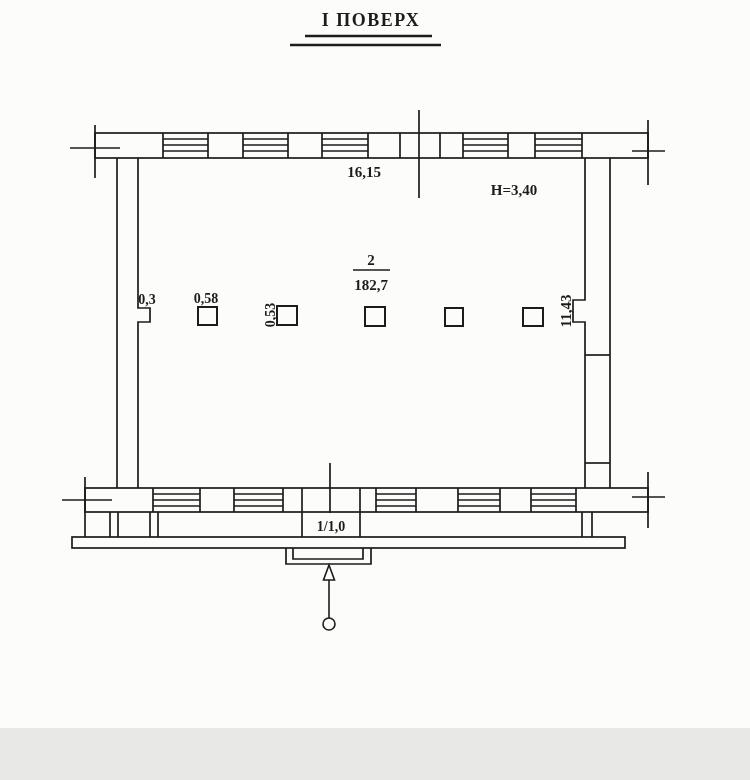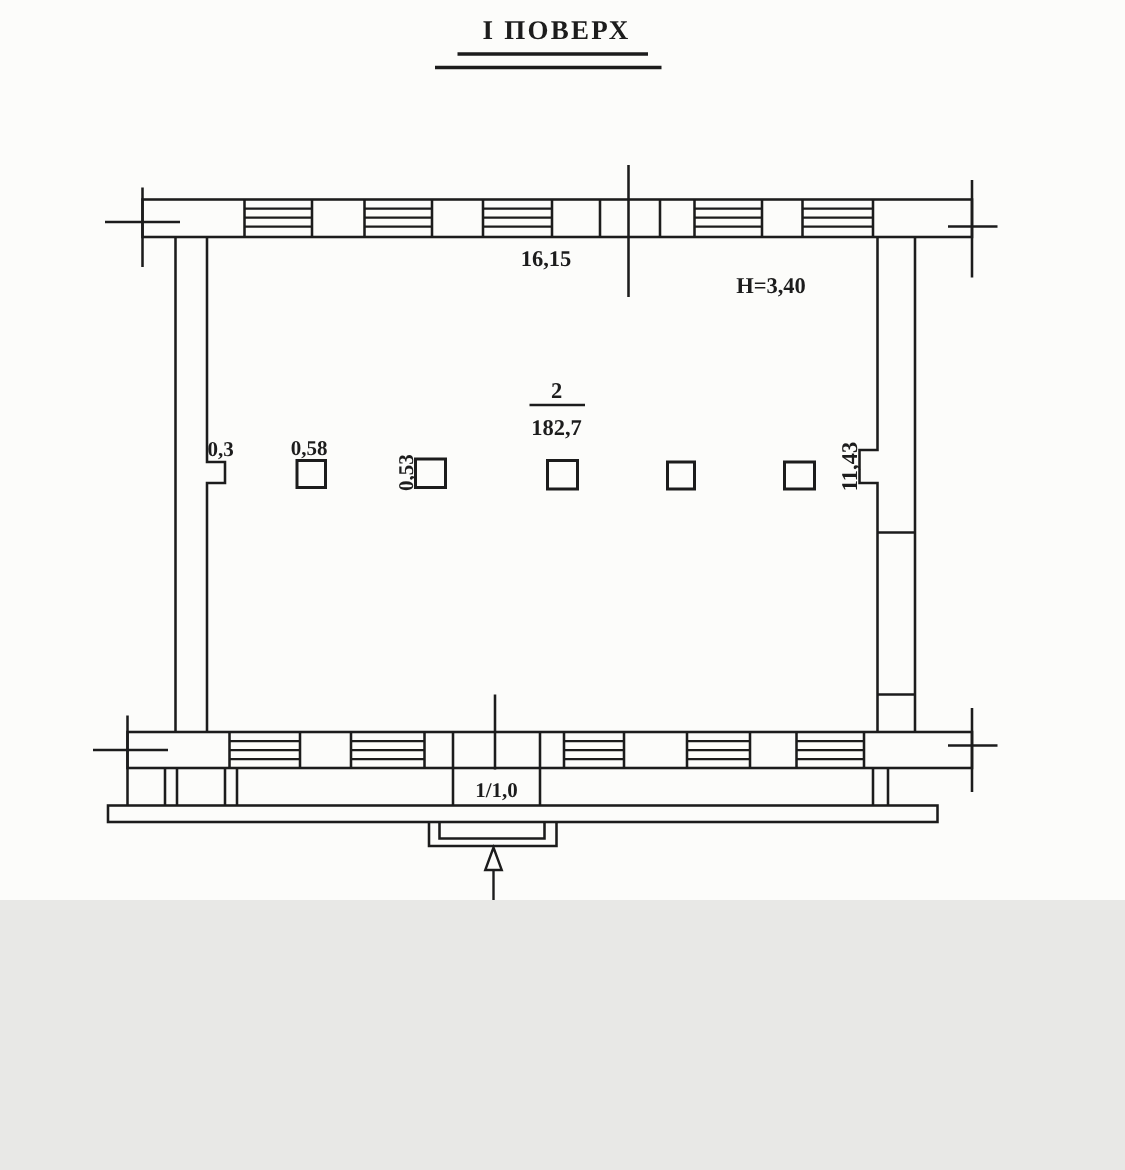--- a/index.html
+++ b/index.html
@@ -1,17 +1,17 @@
 <!DOCTYPE html>
 <html><head>
 <meta charset="utf-8">
 <style>
   html,body{margin:0;padding:0;background:#e8e8e6;}
   .page{
-    width:750px;height:600px;position:relative;margin:0 auto;
+    width:750px;height:728px;position:relative;margin:0 auto;
     background:#fcfcfa;overflow:hidden;
     font-family:"Liberation Serif","DejaVu Serif",serif;
   }
   svg{position:absolute;left:0;top:0;}
   text{
     font-family:"Liberation Serif","DejaVu Serif",serif;
     font-weight:bold;
     fill:#1c1c1c;
   }
 </style>

